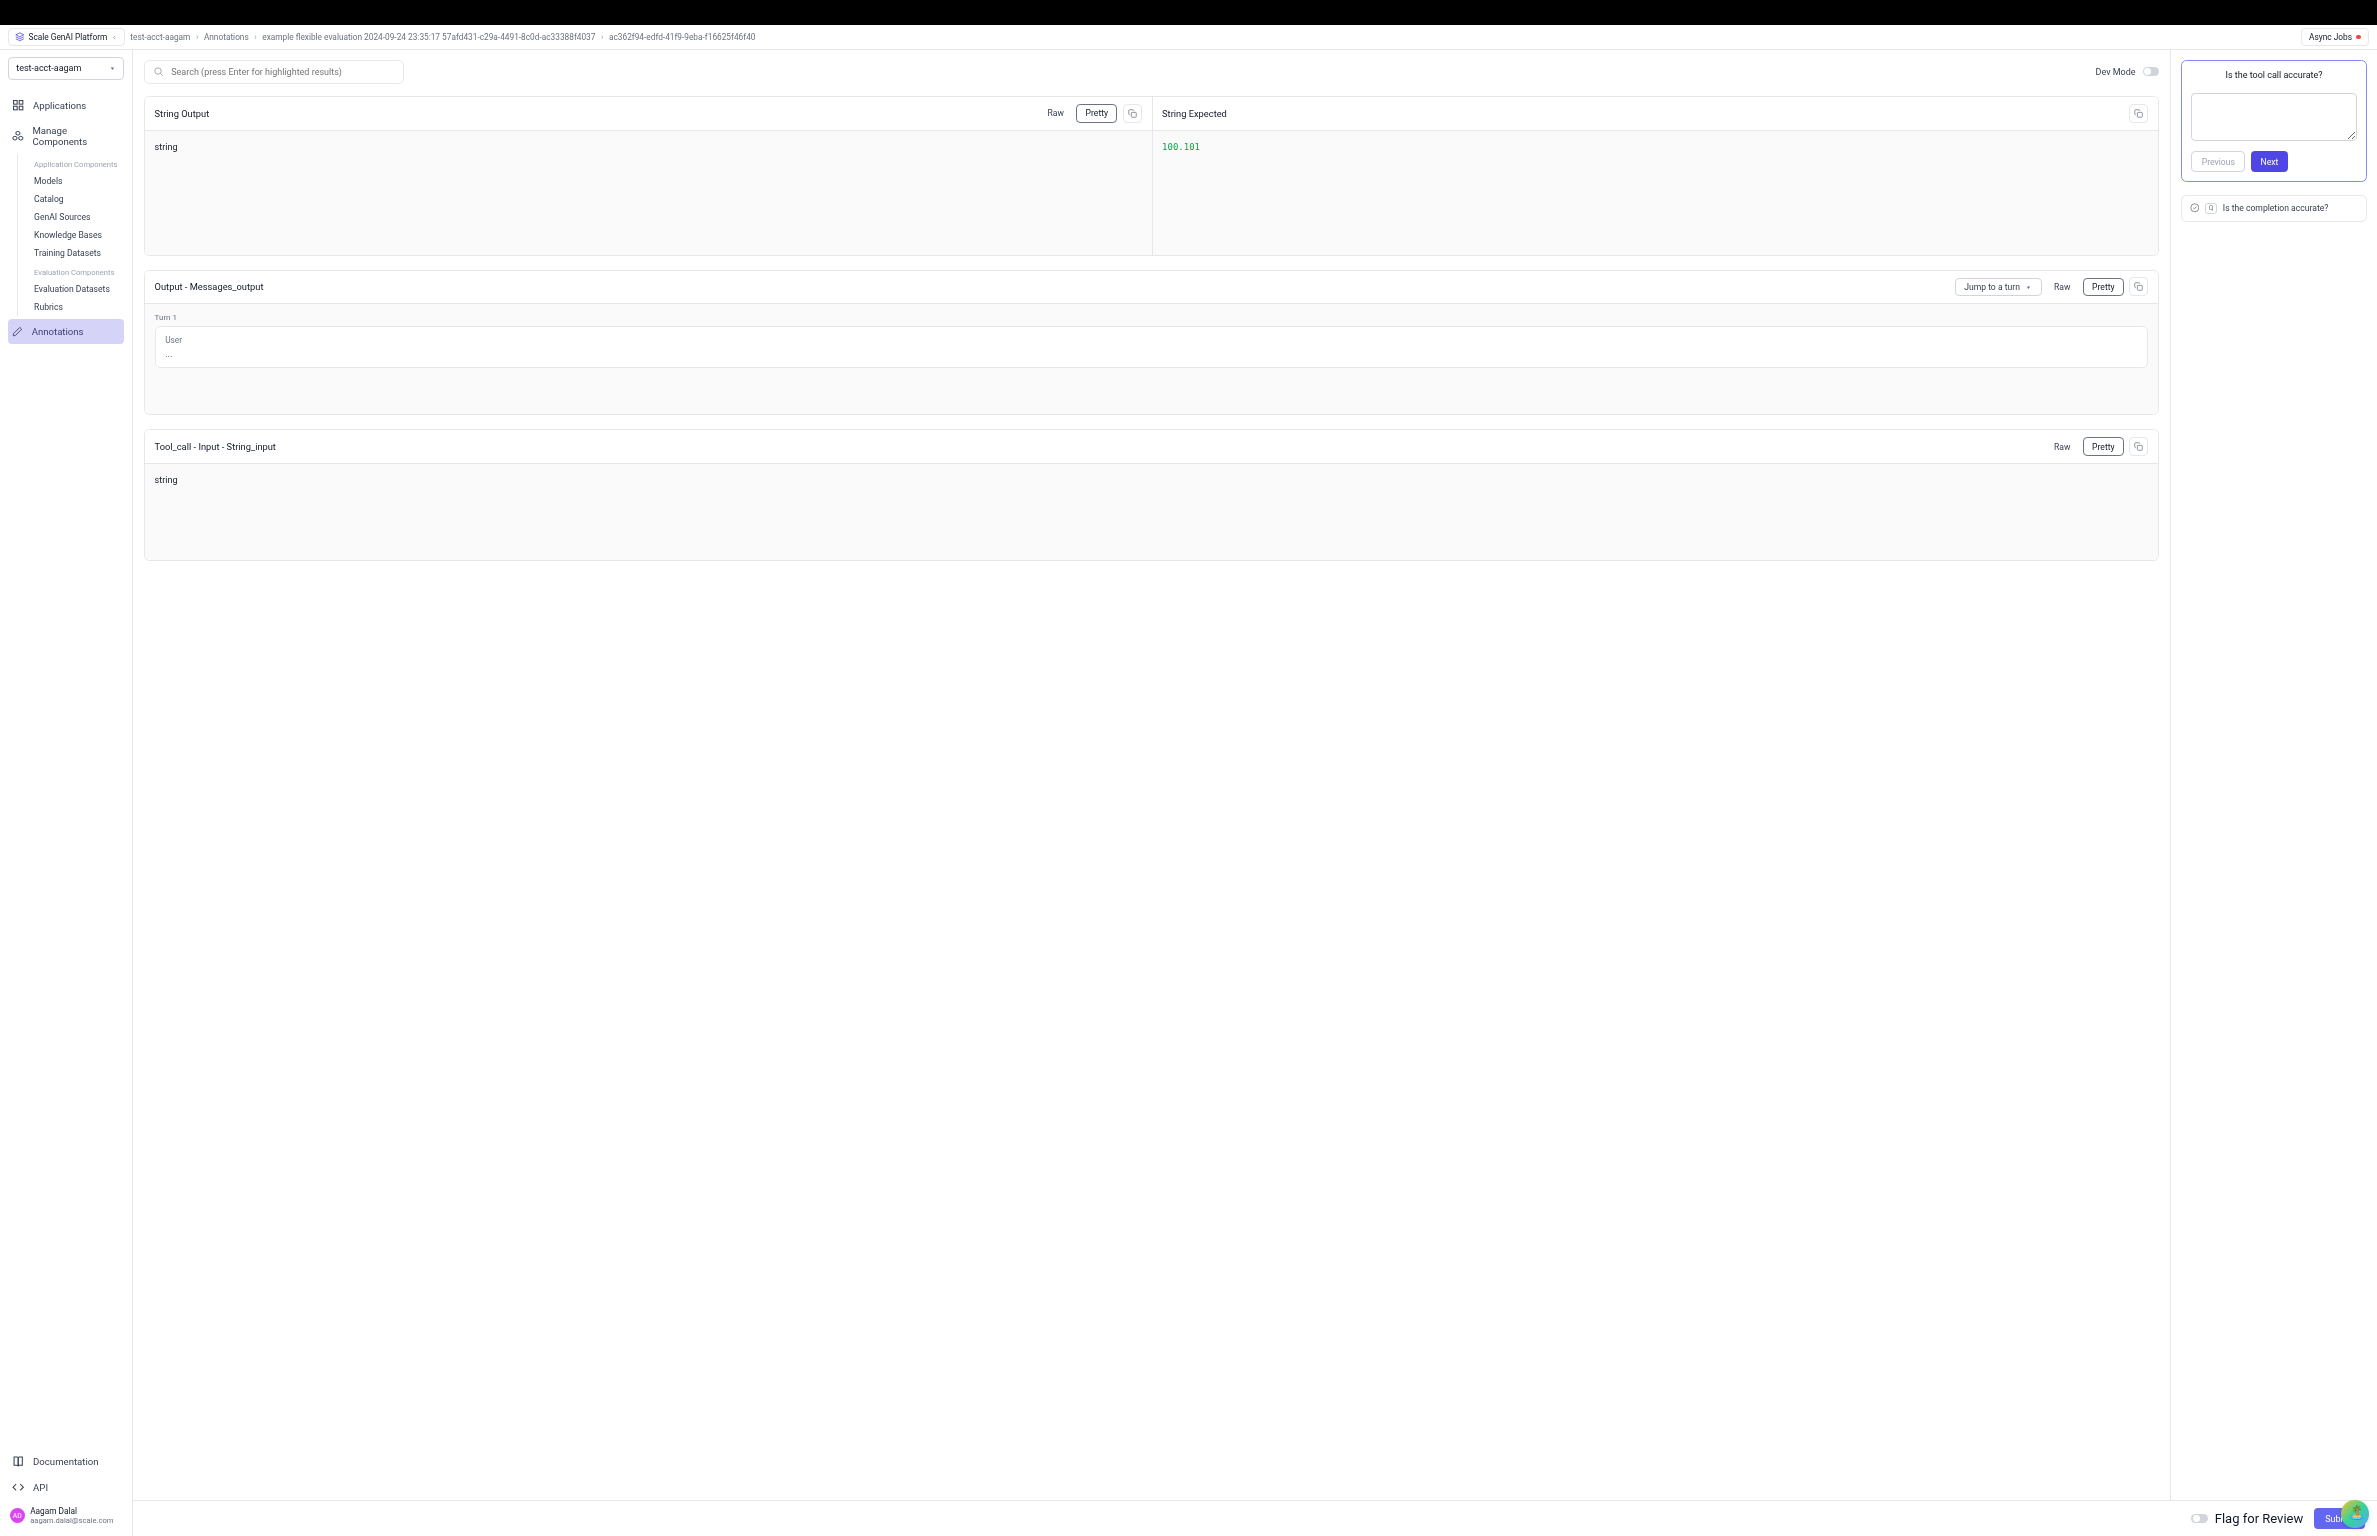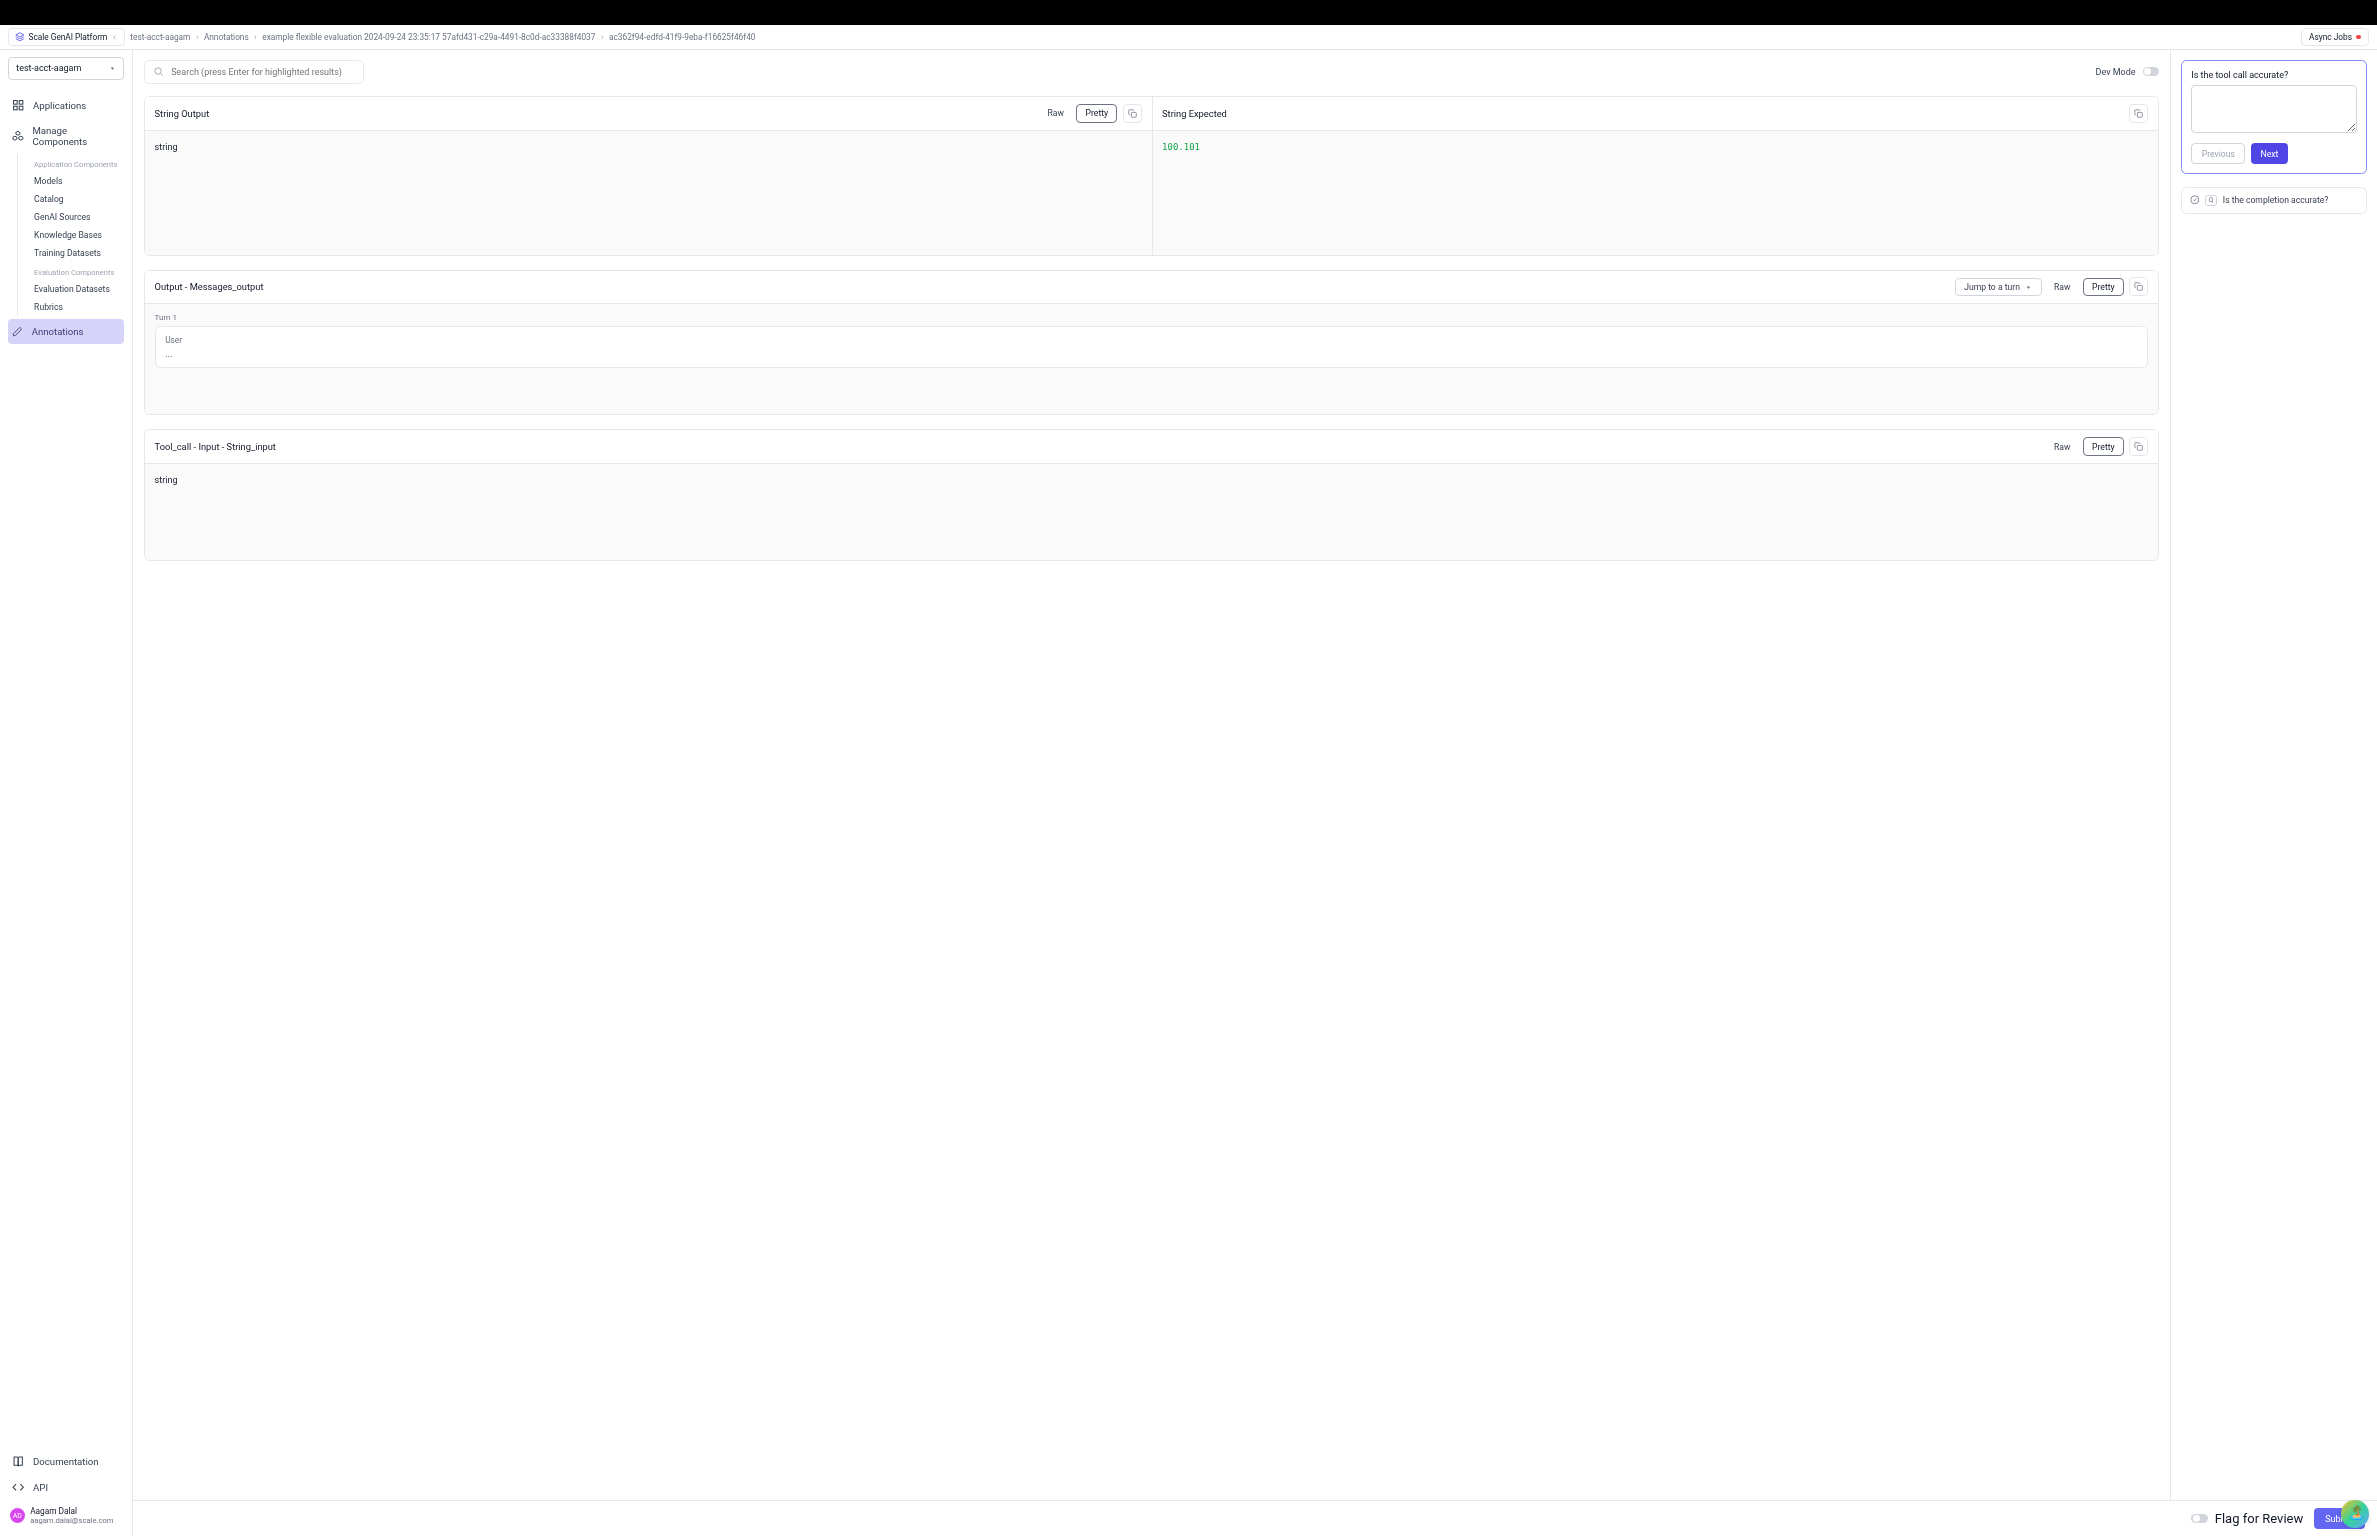--- a/index.html
+++ b/index.html
@@ -23,21 +23,21 @@
 .nav-sub-wrap { border-left:0.7px solid #e5e7eb; margin-left:8.3px; padding-left:0; }
 .nav-sub-item { font-size:8.6px; color:#374151; padding:4.1px 4.1px 4.1px 16.5px; cursor:pointer; }
 .nav-spacer { flex:1; }
 .user-block { display:flex; align-items:center; gap:5.5px; padding:5.5px 1.4px; }
 .avatar-circle { width:15px; height:15px; border-radius:50%; background:#d946ef; color:#fff; font-size:6.9px; display:flex; align-items:center; justify-content:center; }
 .user-name { font-size:8.3px; color:#111827; }
 .user-email { font-size:7.6px; color:#6b7280; }
 .main { flex:1; display:flex; overflow:hidden; }
 .content-col { flex:1; overflow:auto; padding:9.6px 11px; border-right:0.7px solid #e5e7eb; }
 .search-row { display:flex; align-items:center; gap:11px; margin-bottom:12.4px; }
-.search-box { width:220px; display:flex; align-items:center; gap:6.9px; border:0.7px solid #e5e7eb; border-radius:5.5px; padding:5.5px 8.3px; background:#fff; }
+.search-box { width:260px; display:flex; align-items:center; gap:6.9px; border:0.7px solid #e5e7eb; border-radius:5.5px; padding:5.5px 8.3px; background:#fff; }
 .search-box input { border:none; outline:none; flex:1; font-size:9px; color:#6b7280; background:transparent; }
 .search-spacer { flex:1; }
 .devmode { display:flex; align-items:center; gap:6.9px; font-size:9px; color:#374151; }
 .toggle { width:16.5px; height:9.6px; background:#d1d5db; border-radius:687px; position:relative; cursor:pointer; }
 .toggle::after { content:""; position:absolute; width:6.9px; height:6.9px; background:#fff; border-radius:50%; top:1.4px; left:1.4px; }
 .panel-grid { display:grid; grid-template-columns:1fr 1fr; gap:0; border:0.7px solid #e5e7eb; border-radius:5.5px; overflow:hidden; margin-bottom:13.8px; }
 .panel { background:#fff; }
 .panel.left-border { border-left:0.7px solid #e5e7eb; }
 .panel-header { display:flex; align-items:center; padding:6.9px 9.6px; border-bottom:0.7px solid #e5e7eb; background:#fff; gap:5.5px; }
 .panel-title { font-size:9.3px; font-weight:400; flex:1; }
@@ -48,21 +48,21 @@
 .panel-body { padding:11px 9.6px; min-height:124px; font-size:9px; background:#fafafa; }
 .panel-body.mono { font-family:ui-monospace,Menlo,monospace; color:#16a34a; }
 .single-panel { border:0.7px solid #e5e7eb; border-radius:5.5px; margin-bottom:13.8px; overflow:hidden; }
 .dropdown-btn { display:flex; align-items:center; gap:5.5px; }
 .turn-label { font-size:8px; color:#6b7280; padding:8.3px 9.6px 4.1px; background:#fafafa; }
 .turn-card { margin:0 9.6px 9.6px; border:0.7px solid #e5e7eb; border-radius:5.5px; padding:8.3px 9.6px; background:#fff; }
 .turn-role { font-size:8.3px; color:#6b7280; margin-bottom:4.1px; }
 .turn-content { font-size:9px; color:#374151; }
 .right-col { width:206px; padding:9.6px 9.6px; overflow:auto; }
 .question-card { border:1px solid #818cf8; border-radius:5.5px; padding:9.6px; margin-bottom:12.4px; }
-.question-text { font-size:9px; margin-bottom:5px; }
+.question-text { font-size:9px; margin-bottom:13px;text-align:center; }
 .question-textarea { width:100%; min-height:48px; border:0.7px solid #d1d5db; border-radius:4.1px; resize:vertical; padding:5.5px; font-size:9px; margin-bottom:8.3px; }
 .btn-row { display:flex; gap:5.5px; }
 .btn-primary { background:#4f46e5; color:#fff; border:none; padding:4.1px 9.6px; border-radius:4.1px; font-size:8.6px; cursor:pointer; }
 .btn-secondary { background:#fff; border:0.7px solid #d1d5db; padding:4.1px 9.6px; border-radius:4.1px; font-size:8.6px; color:#9ca3af; cursor:pointer; }
 .q-row { border:0.7px solid #e5e7eb; border-radius:5.5px; padding:6.9px 8.3px; display:flex; align-items:center; gap:5.5px; font-size:8.6px; color:#374151; cursor:pointer; }
 .q-badge { font-size:6.9px; border:0.7px solid #d1d5db; border-radius:2.8px; padding:0.7px 2.8px; color:#6b7280; }
 .bottom-bar { position:fixed; bottom:0; left:133px; right:0; height:36px; border-top:0.7px solid #e5e7eb; background:#fff; display:flex; align-items:center; justify-content:flex-end; padding:0 12.4px; gap:11px; }
 .flag-row { display:flex; align-items:center; gap:6.9px; font-size:13px; }
 .submit-btn { background:#6366f1; color:#fff; border:none; padding:5.5px 11px; border-radius:4.1px; font-size:9px; cursor:pointer; }
 .profile-bubble { position:fixed; bottom:8.3px; right:8.3px; width:27.5px; height:27.5px; border-radius:50%; background:linear-gradient(135deg,#fbbf24,#34d399,#60a5fa); box-shadow:0 1.4px 4.1px rgba(0,0,0,.15); cursor:pointer; }

